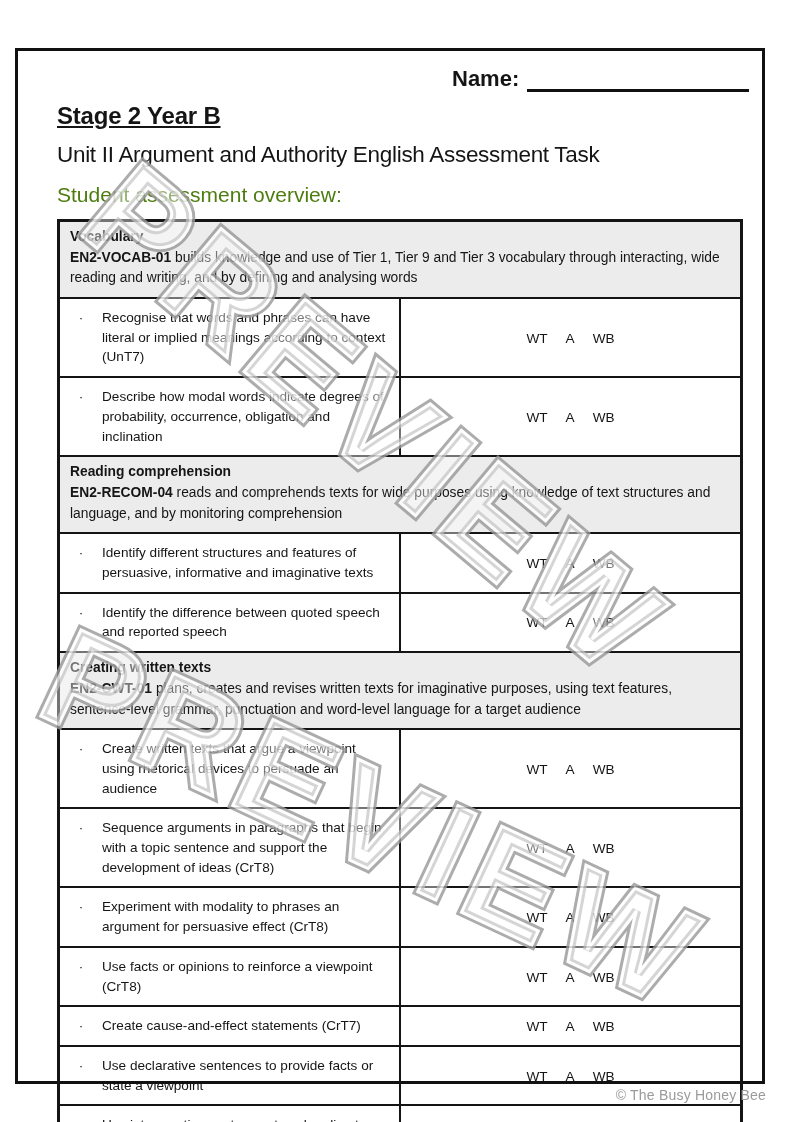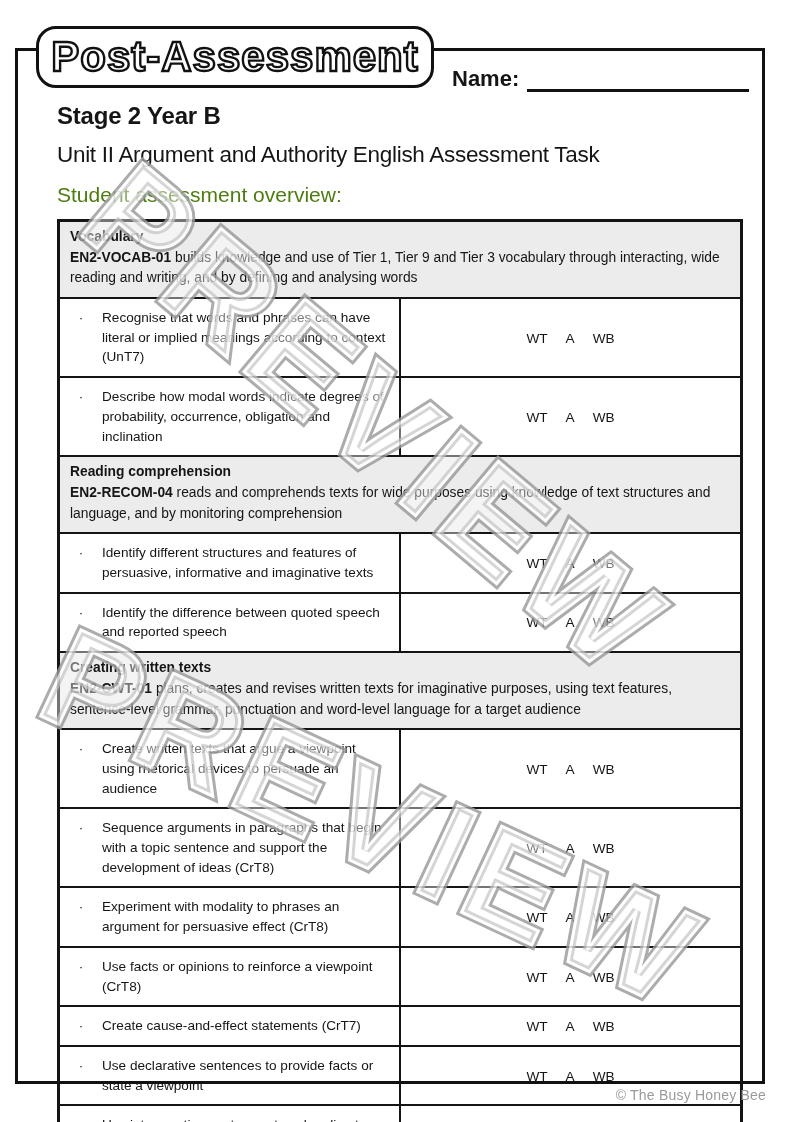--- a/index.html
+++ b/index.html
@@ -18,21 +18,21 @@
   .bubble-text { font-size:42px; font-weight:bold; letter-spacing:1px; color:#fff;
                  -webkit-text-stroke:2.4px #111; white-space:nowrap; }
 
   
   .name-row { position:absolute; left:452px; top:66px; z-index:2; font-size:22px;
               display:flex; align-items:flex-end;font-weight:bold; }
   .name-line { display:inline-block; width:222px; height:24px; margin-left:8px;
                border-bottom:3px solid #111; }
 
   .main { position:absolute; left:57px; top:102px; width:686px; z-index:2; }
-  .stage-title { font-size:24px; font-weight:bold; letter-spacing:-0.2px; margin-bottom:12px; }
+  .stage-title { font-size:24px; font-weight:bold; letter-spacing:-0.2px; margin-bottom:12px;text-decoration:underline; }
   .unit-title  { font-size:22.5px; font-weight:normal; letter-spacing:-0.3px; margin-bottom:15px; white-space:nowrap; }
   .overview    { font-size:21px; font-weight:normal; color:#4d7c0f; margin-bottom:12px; }
 
   table.assess { width:100%; border-collapse:collapse; border:3px solid #141414; table-layout:fixed; }
   td { border:2.5px solid #141414; vertical-align:middle; }
   .section-cell { background:#ececec; padding:5px 10px 8px 10px; }
   .sec-title { font-size:13.8px; font-weight:bold; line-height:1.5; }
   .sec-desc  { font-size:13.8px; line-height:1.5; }
   .crit-cell { padding:9px 4px 9px 0; }
   .crit { display:flex; align-items:flex-start; }
@@ -54,23 +54,20 @@
   .wm-inner { position:absolute; left:0; top:0; -webkit-text-stroke:3px #ffffff;
               color:rgba(255,255,255,0.5); }
 </style>
 </head>
 <body>
 
 <div class="sheet">
 
   <div class="frame"></div>
 
-  <div class="bubble">
-    <span class="bubble-text">Post-Assessment</span>
-  </div>
 
   <div class="name-row">
     <span>Name:</span>
     <span class="name-line"></span>
   </div>
 
   <div class="main">
     <div class="stage-title">Stage 2 Year B</div>
     <div class="unit-title">Unit II Argument and Authority English Assessment Task</div>
     <div class="overview">Student assessment overview:</div>

